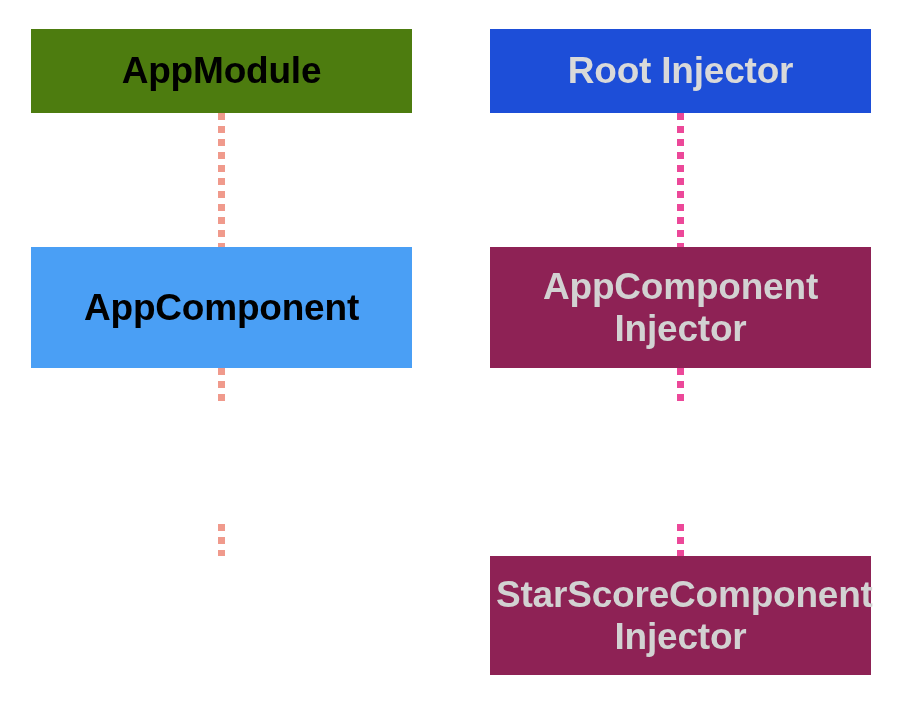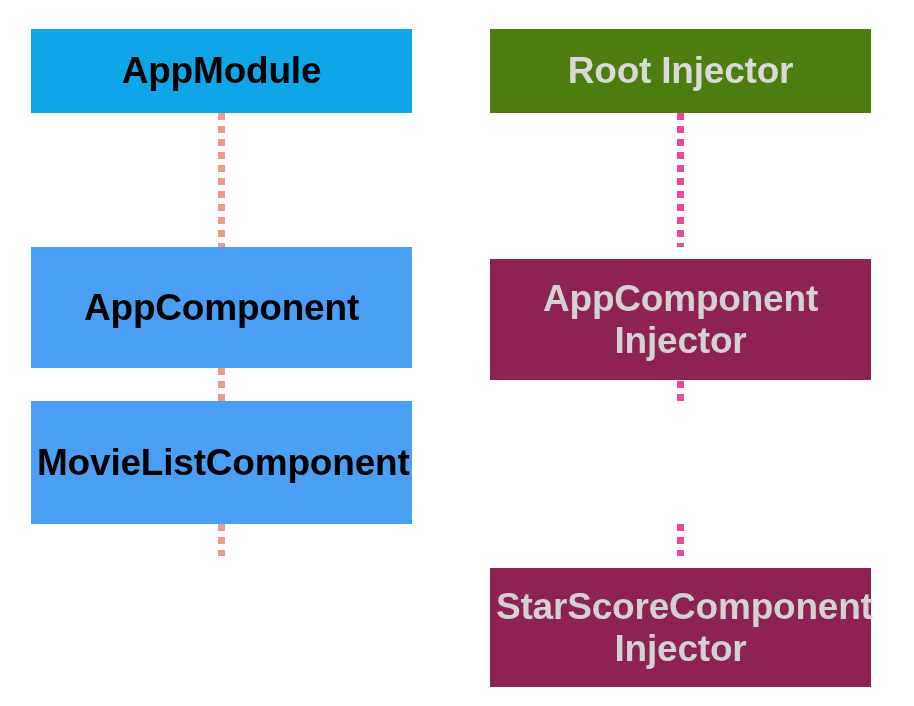--- a/index.html
+++ b/index.html
@@ -48,43 +48,42 @@
   }
 
   
   .row-0 { top: 29px;  height: 84px;  }
   .row-1 { top: 247px; height: 121px; }
   .row-2 { top: 401px; height: 123px; }
   .row-3 { top: 556px; height: 119px; }
 
   
   .node-module {
-    background: #0ea5e9;
+    background: #4d7c0f;
     color: #000000;
     font-size: 37px;
     font-weight: bold;
   }
   .node-component {
     background: #4a9ff5;
     color: #000000;
     font-size: 37px;
     font-weight: bold;
   }
   .node-root-injector {
-    background: #4d7c0f;
+    background: #1d4ed8;
     color: #d9d9d9;
     font-size: 37px;
     font-weight: bold;
   }
   .node-injector {
     background: #8e2255;
     color: #d2d2d2;
     font-size: 37px;
     font-weight: bold;
-    margin-top: 12px;
   }
 
   
   .connector {
     position: absolute;
     width: 7px;
     left: 187px; 
   }
   .connector-salmon {
     background-image: linear-gradient(
@@ -120,23 +119,20 @@
     <div class="connector connector-salmon conn-2-3"></div>
 
     <div class="node node-module row-0">
       <span class="node-label">AppModule</span>
     </div>
 
     <div class="node node-component row-1">
       <span class="node-label">AppComponent</span>
     </div>
 
-    <div class="node node-component row-2">
-      <span class="node-label">MovieListComponent</span>
-    </div>
 
 
   </div>
 
   <div class="column" id="col-injectors">
 
     <div class="connector connector-pink conn-0-1"></div>
     <div class="connector connector-pink conn-1-2"></div>
     <div class="connector connector-pink conn-2-3"></div>
 

